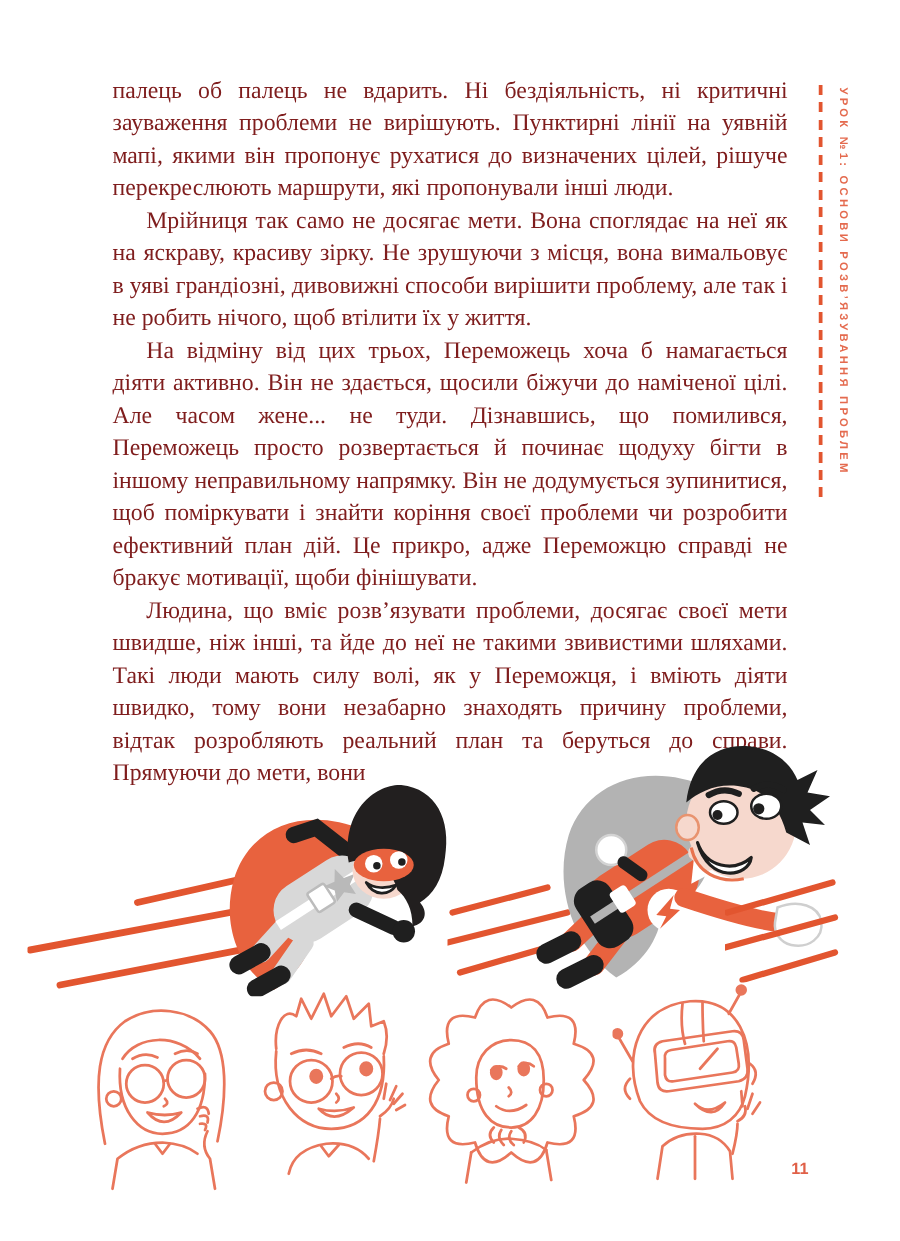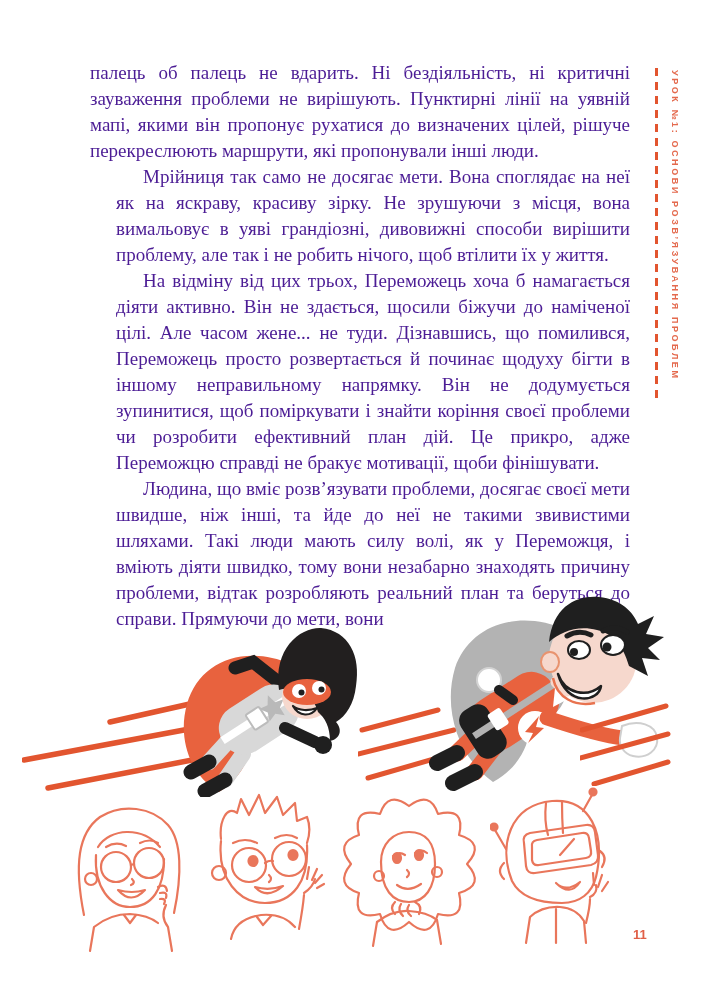--- a/index.html
+++ b/index.html
@@ -1,22 +1,22 @@
 <!DOCTYPE html>
 <html><head>
 <meta charset="utf-8">
 <style>
   html,body{margin:0;padding:0;background:#ffffff;}
   #page{position:relative;width:720px;height:993px;background:#ffffff;overflow:hidden;
         font-family:"Liberation Serif","DejaVu Serif",serif;}
   
   .text-block{position:absolute;left:90px;top:60px;width:540px;font-size:19px;line-height:26px;
-              color:#4c1d95;text-align:justify;}
+              color:#7f1d1d;text-align:justify;}
   .text-block p{margin:0;padding:0;}
-  .text-block p.indent{text-indent:27px;margin-left:26px;}
+  .text-block p.indent{text-indent:27px;}
   
   .dashed-rule{position:absolute;left:655px;top:68px;width:3px;height:332px;
                background:repeating-linear-gradient(to bottom,#e2552f 0 8px,transparent 8px 14px);}
   .chapter-label{position:absolute;left:680px;top:70px;transform:rotate(90deg);transform-origin:0 0;
                  white-space:nowrap;font-family:"Liberation Sans","DejaVu Sans",sans-serif;
                  font-size:9px;font-weight:700;letter-spacing:2.6px;color:#e46a4e;}
   .page-number{position:absolute;left:633px;top:927px;width:40px;text-align:left;
                font-family:"Liberation Sans","DejaVu Sans",sans-serif;
                font-size:13px;font-weight:700;color:#e06048;}
   .abs{position:absolute;}

